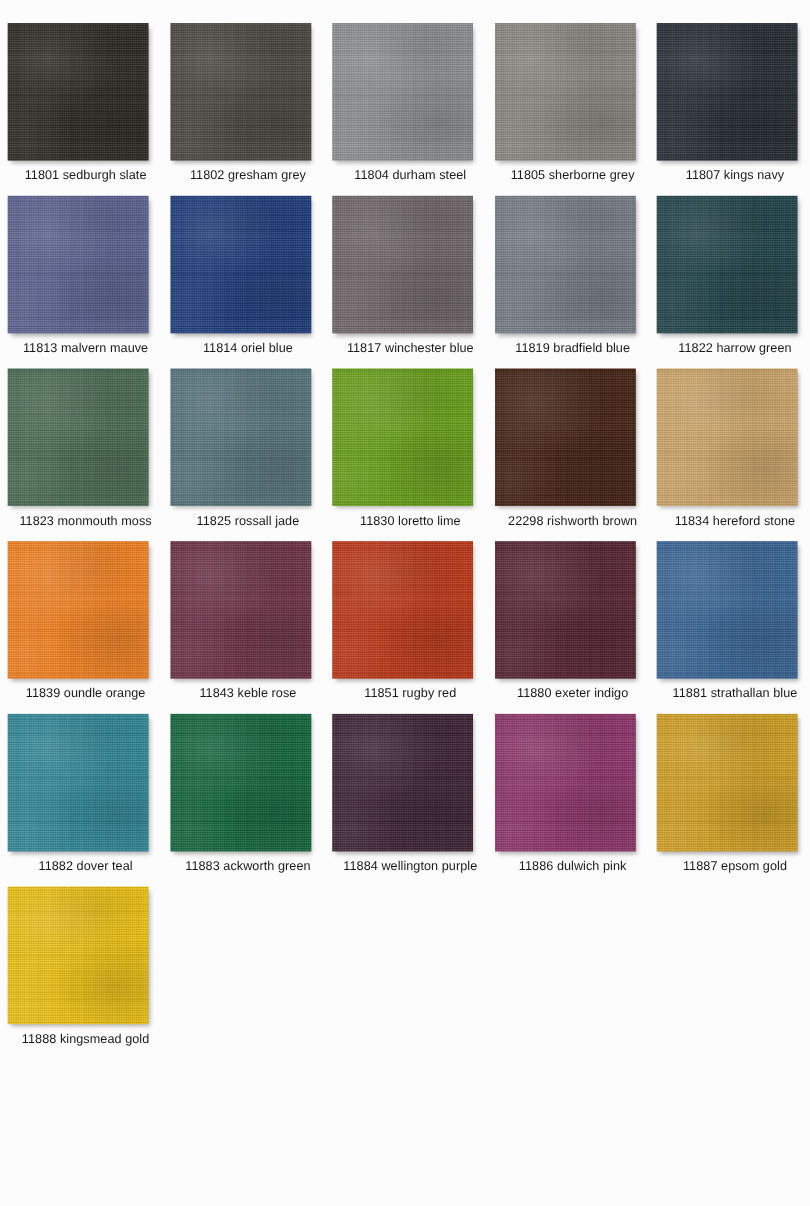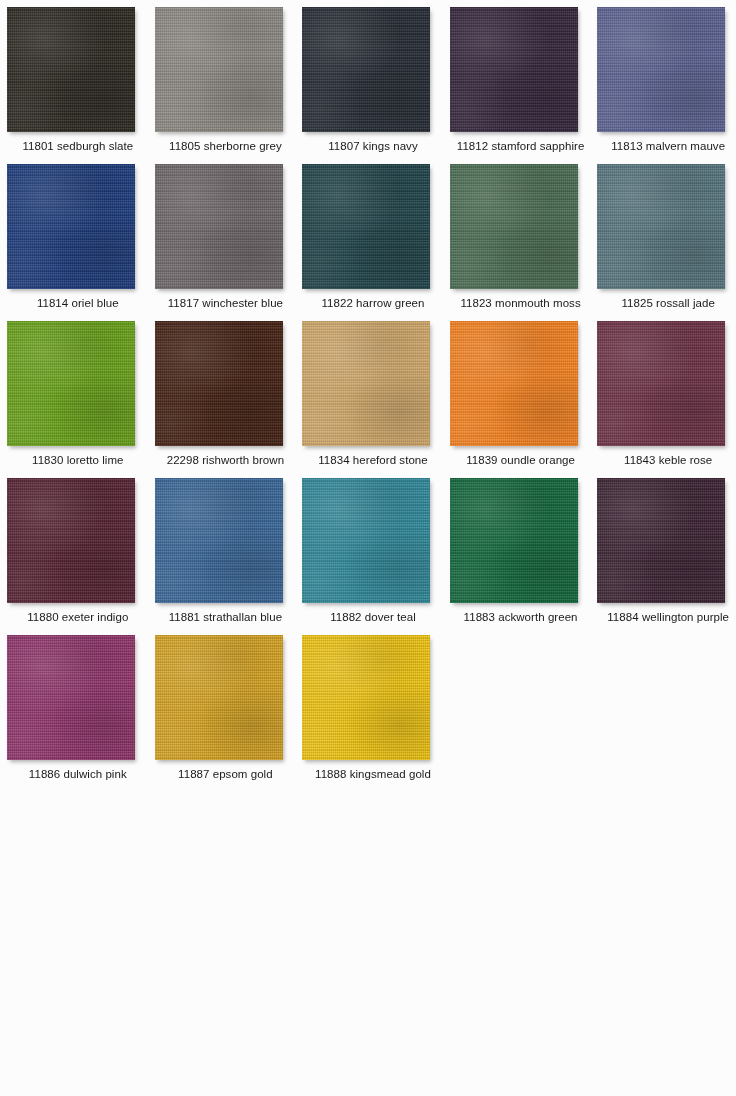--- a/index.html
+++ b/index.html
@@ -19,21 +19,21 @@
   #swatch-grid {
     position: relative;
     width: 736px;
     height: 1096px;
     display: grid;
     grid-template-columns: repeat(5, 147.6px);
     grid-auto-rows: 157px;
     justify-content: start;
     align-content: start;
     padding-left: 4px;
-    padding-top: 6px;
+    padding-top: 20px;
     box-sizing: border-box;
   }
 
   .swatch-cell {
     position: relative;
     width: 147.6px;
     height: 157px;
     box-sizing: border-box;
   }
 
@@ -94,44 +94,52 @@
 </style>
 </head>
 <body style="background: rgb(252, 252, 252);">
 
 <div id="swatch-grid">
     <div class="swatch-cell">
       <div class="swatch-chip" title="11801 sedburgh slate" style="background-color: rgb(43, 39, 33);"></div>
       <div class="swatch-label">11801 sedburgh slate</div>
     </div>
     <div class="swatch-cell">
+      <div class="swatch-chip" title="11802 gresham grey" style="background-color: rgb(73, 69, 64);"></div>
+      <div class="swatch-label">11802 gresham grey</div>
+    </div>
+    <div class="swatch-cell">
+      <div class="swatch-chip" title="11804 durham steel" style="background-color: rgb(141, 142, 144);"></div>
+      <div class="swatch-label">11804 durham steel</div>
+    </div>
+    <div class="swatch-cell">
       <div class="swatch-chip" title="11805 sherborne grey" style="background-color: rgb(138, 134, 128);"></div>
       <div class="swatch-label">11805 sherborne grey</div>
     </div>
     <div class="swatch-cell">
       <div class="swatch-chip" title="11807 kings navy" style="background-color: rgb(36, 42, 51);"></div>
       <div class="swatch-label">11807 kings navy</div>
     </div>
     <div class="swatch-cell">
-      <div class="swatch-chip" title="11812 stamford sapphire" style="background-color: rgb(51, 36, 58);"></div>
-      <div class="swatch-label">11812 stamford sapphire</div>
-    </div>
-    <div class="swatch-cell">
       <div class="swatch-chip" title="11813 malvern mauve" style="background-color: rgb(89, 96, 143);"></div>
       <div class="swatch-label">11813 malvern mauve</div>
     </div>
     <div class="swatch-cell">
       <div class="swatch-chip" title="11814 oriel blue" style="background-color: rgb(27, 58, 122);"></div>
       <div class="swatch-label">11814 oriel blue</div>
     </div>
     <div class="swatch-cell">
       <div class="swatch-chip" title="11817 winchester blue" style="background-color: rgb(109, 100, 103);"></div>
       <div class="swatch-label">11817 winchester blue</div>
     </div>
     <div class="swatch-cell">
+      <div class="swatch-chip" title="11819 bradfield blue" style="background-color: rgb(116, 123, 133);"></div>
+      <div class="swatch-label">11819 bradfield blue</div>
+    </div>
+    <div class="swatch-cell">
       <div class="swatch-chip" title="11822 harrow green" style="background-color: rgb(30, 66, 72);"></div>
       <div class="swatch-label">11822 harrow green</div>
     </div>
     <div class="swatch-cell">
       <div class="swatch-chip" title="11823 monmouth moss" style="background-color: rgb(73, 107, 81);"></div>
       <div class="swatch-label">11823 monmouth moss</div>
     </div>
     <div class="swatch-cell">
       <div class="swatch-chip" title="11825 rossall jade" style="background-color: rgb(85, 115, 124);"></div>
       <div class="swatch-label">11825 rossall jade</div>
@@ -148,20 +156,24 @@
       <div class="swatch-chip" title="11834 hereford stone" style="background-color: rgb(207, 167, 105);"></div>
       <div class="swatch-label">11834 hereford stone</div>
     </div>
     <div class="swatch-cell">
       <div class="swatch-chip" title="11839 oundle orange" style="background-color: rgb(244, 129, 31);"></div>
       <div class="swatch-label">11839 oundle orange</div>
     </div>
     <div class="swatch-cell">
       <div class="swatch-chip" title="11843 keble rose" style="background-color: rgb(108, 48, 69);"></div>
       <div class="swatch-label">11843 keble rose</div>
+    </div>
+    <div class="swatch-cell">
+      <div class="swatch-chip" title="11851 rugby red" style="background-color: rgb(188, 53, 21);"></div>
+      <div class="swatch-label">11851 rugby red</div>
     </div>
     <div class="swatch-cell">
       <div class="swatch-chip" title="11880 exeter indigo" style="background-color: rgb(85, 34, 49);"></div>
       <div class="swatch-label">11880 exeter indigo</div>
     </div>
     <div class="swatch-cell">
       <div class="swatch-chip" title="11881 strathallan blue" style="background-color: rgb(56, 101, 150);"></div>
       <div class="swatch-label">11881 strathallan blue</div>
     </div>
     <div class="swatch-cell">

